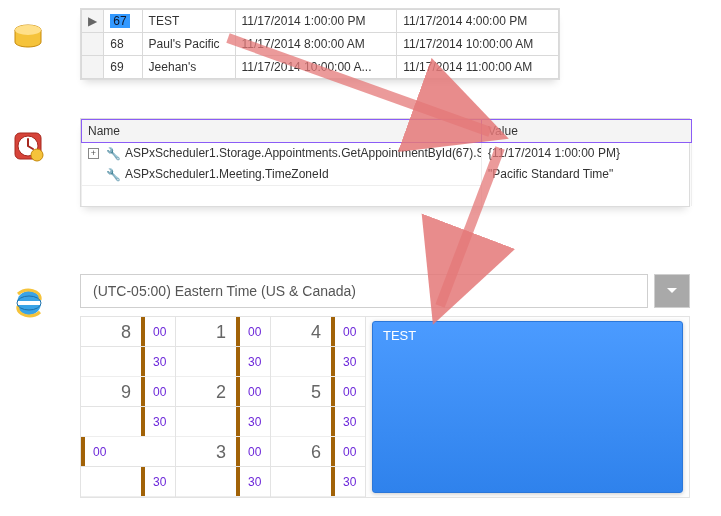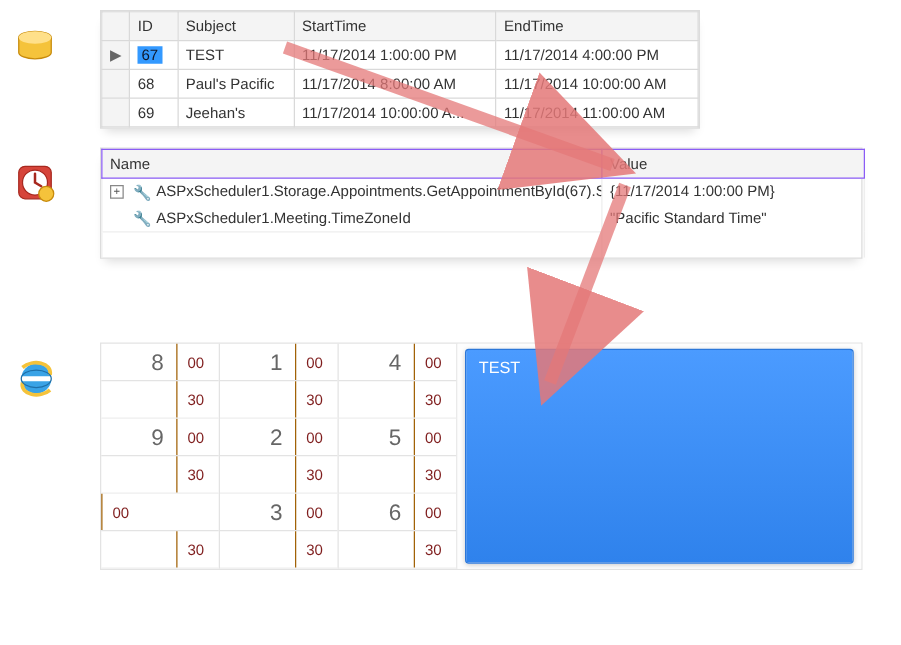--- a/index.html
+++ b/index.html
@@ -77,21 +77,21 @@
     display:flex; align-items:center; justify-content:center; cursor:pointer;
   }
   .tzbtn svg { fill:#fff; }
 
   .calwrap { display:flex; border:1px solid #e3e3e3; }
   .timecols { display:flex; }
   .hourcol { border-right:1px solid #e3e3e3; }
   .hourcell { display:flex; height:30px; border-bottom:1px solid #eee; }
   .hourcell:nth-child(odd) { border-bottom:1px solid #e3e3e3;}
   .hourcell .hr { width:60px; text-align:right; padding-right:10px; font-size:18px; color:#666; line-height:30px;}
-  .hourcell .mn { width:34px; text-align:left; padding-left:8px; font-size:12px; color:#7f1d1d; line-height:30px; border-left:1px solid #a16207;}
+  .hourcell .mn { width:34px; text-align:left; padding-left:8px; font-size:12px; color:#6d28d9; line-height:30px; border-left:4px solid #a16207;}
   .hourcell.half .hr { color:transparent; font-size:0;}
   .apptcol { flex:1; position:relative; background:#fdfdfd; min-width:190px;}
   .appt {
     position:absolute; left:6px; right:6px; top:4px; bottom:4px;
     background:linear-gradient(#4b9bff,#2f82ec);
     border:1px solid #2b77d9; border-radius:3px; color:#fff;
     padding:6px 10px; font-size:13px; box-shadow:0 1px 4px rgba(0,0,0,.2);
   }
 
   
@@ -129,27 +129,20 @@
 <div class="panel grid1">
   <table>
     <colgroup>
       <col style="width:22px">
         <col class="col-id">
         <col class="col-subj">
         <col class="col-st">
         <col class="col-et">
     </colgroup>
     <tbody>
-        <tr>
-      <th class="rowhdr"></th>
-      <th>ID</th>
-      <th>Subject</th>
-      <th>StartTime</th>
-      <th>EndTime</th>
-    </tr>
     <tr>
       <td class="rowhdr">▶</td>
       <td><span class="sel">67</span></td>
       <td>TEST</td>
       <td>11/17/2014 1:00:00 PM</td>
       <td>11/17/2014 4:00:00 PM</td>
     </tr>
     <tr>
       <td class="rowhdr"></td>
       <td>68</td>
@@ -197,20 +190,28 @@
     </tr>
     <tr class="blankrow">
           <td style="border-top:1px solid #eee;">&nbsp;</td>
           <td></td>
         </tr>
   </tbody>
     </table>
 </div>
 
 <div class="panel sched">
+  <div class="tzbar">
+    <div class="tzinput">(UTC-05:00) Eastern Time (US &amp; Canada)</div>
+    <div class="tzbtn">
+      <svg width="12" height="12" viewBox="0 0 12 12">
+          <path d="M1 3l5 5 5-5z"></path>
+        </svg>
+    </div>
+  </div>
   <div class="calwrap">
     <div class="timecols">
 
       <div class="hourcol">
         <div class="hourcell">
             <div class="hr">8</div>
             <div class="mn">00</div>
           </div>
         <div class="hourcell half">
             <div class="hr">.</div>

